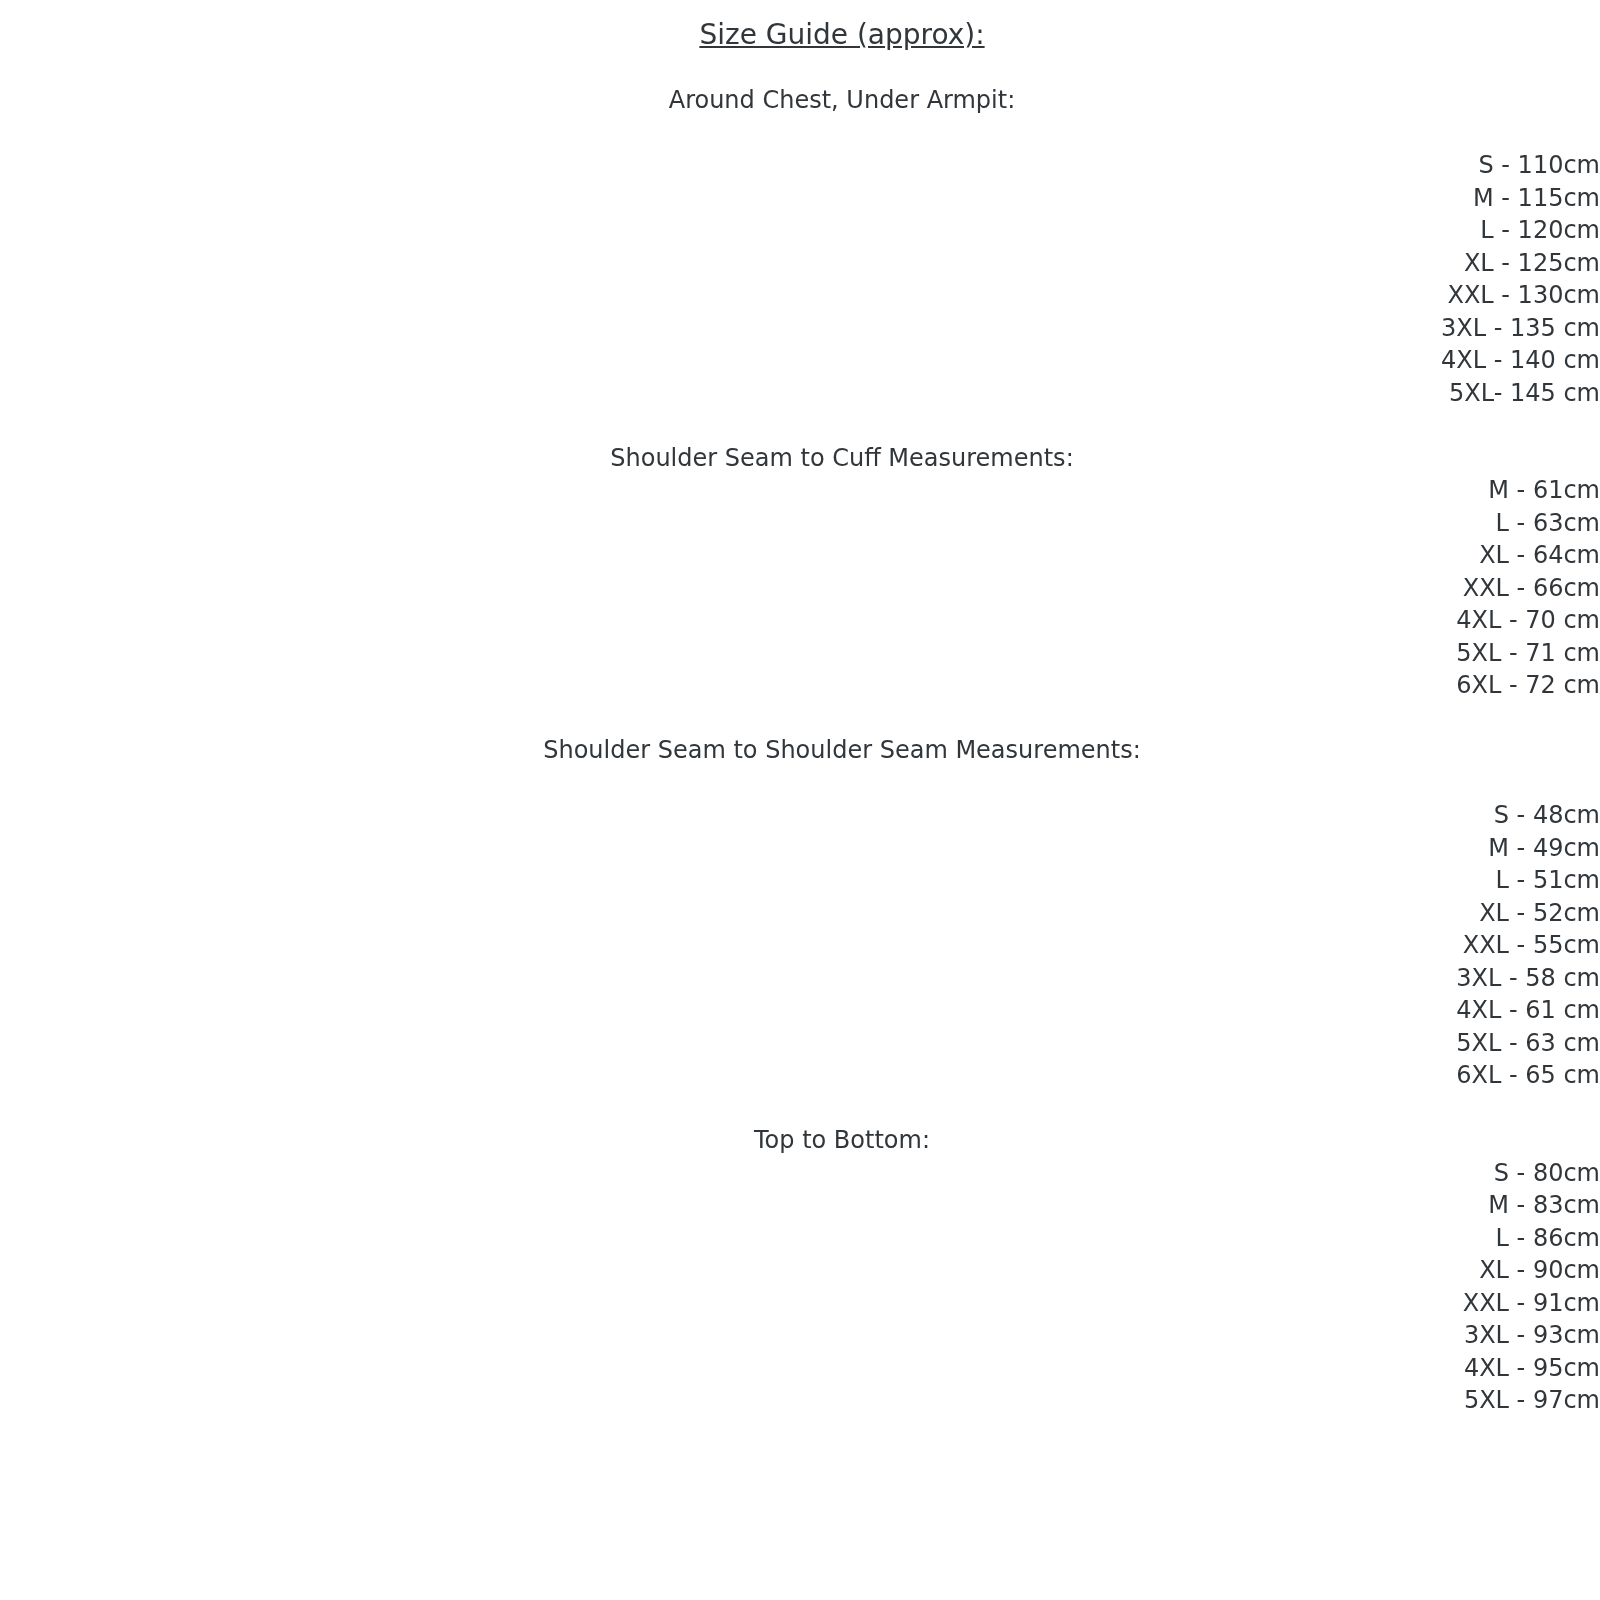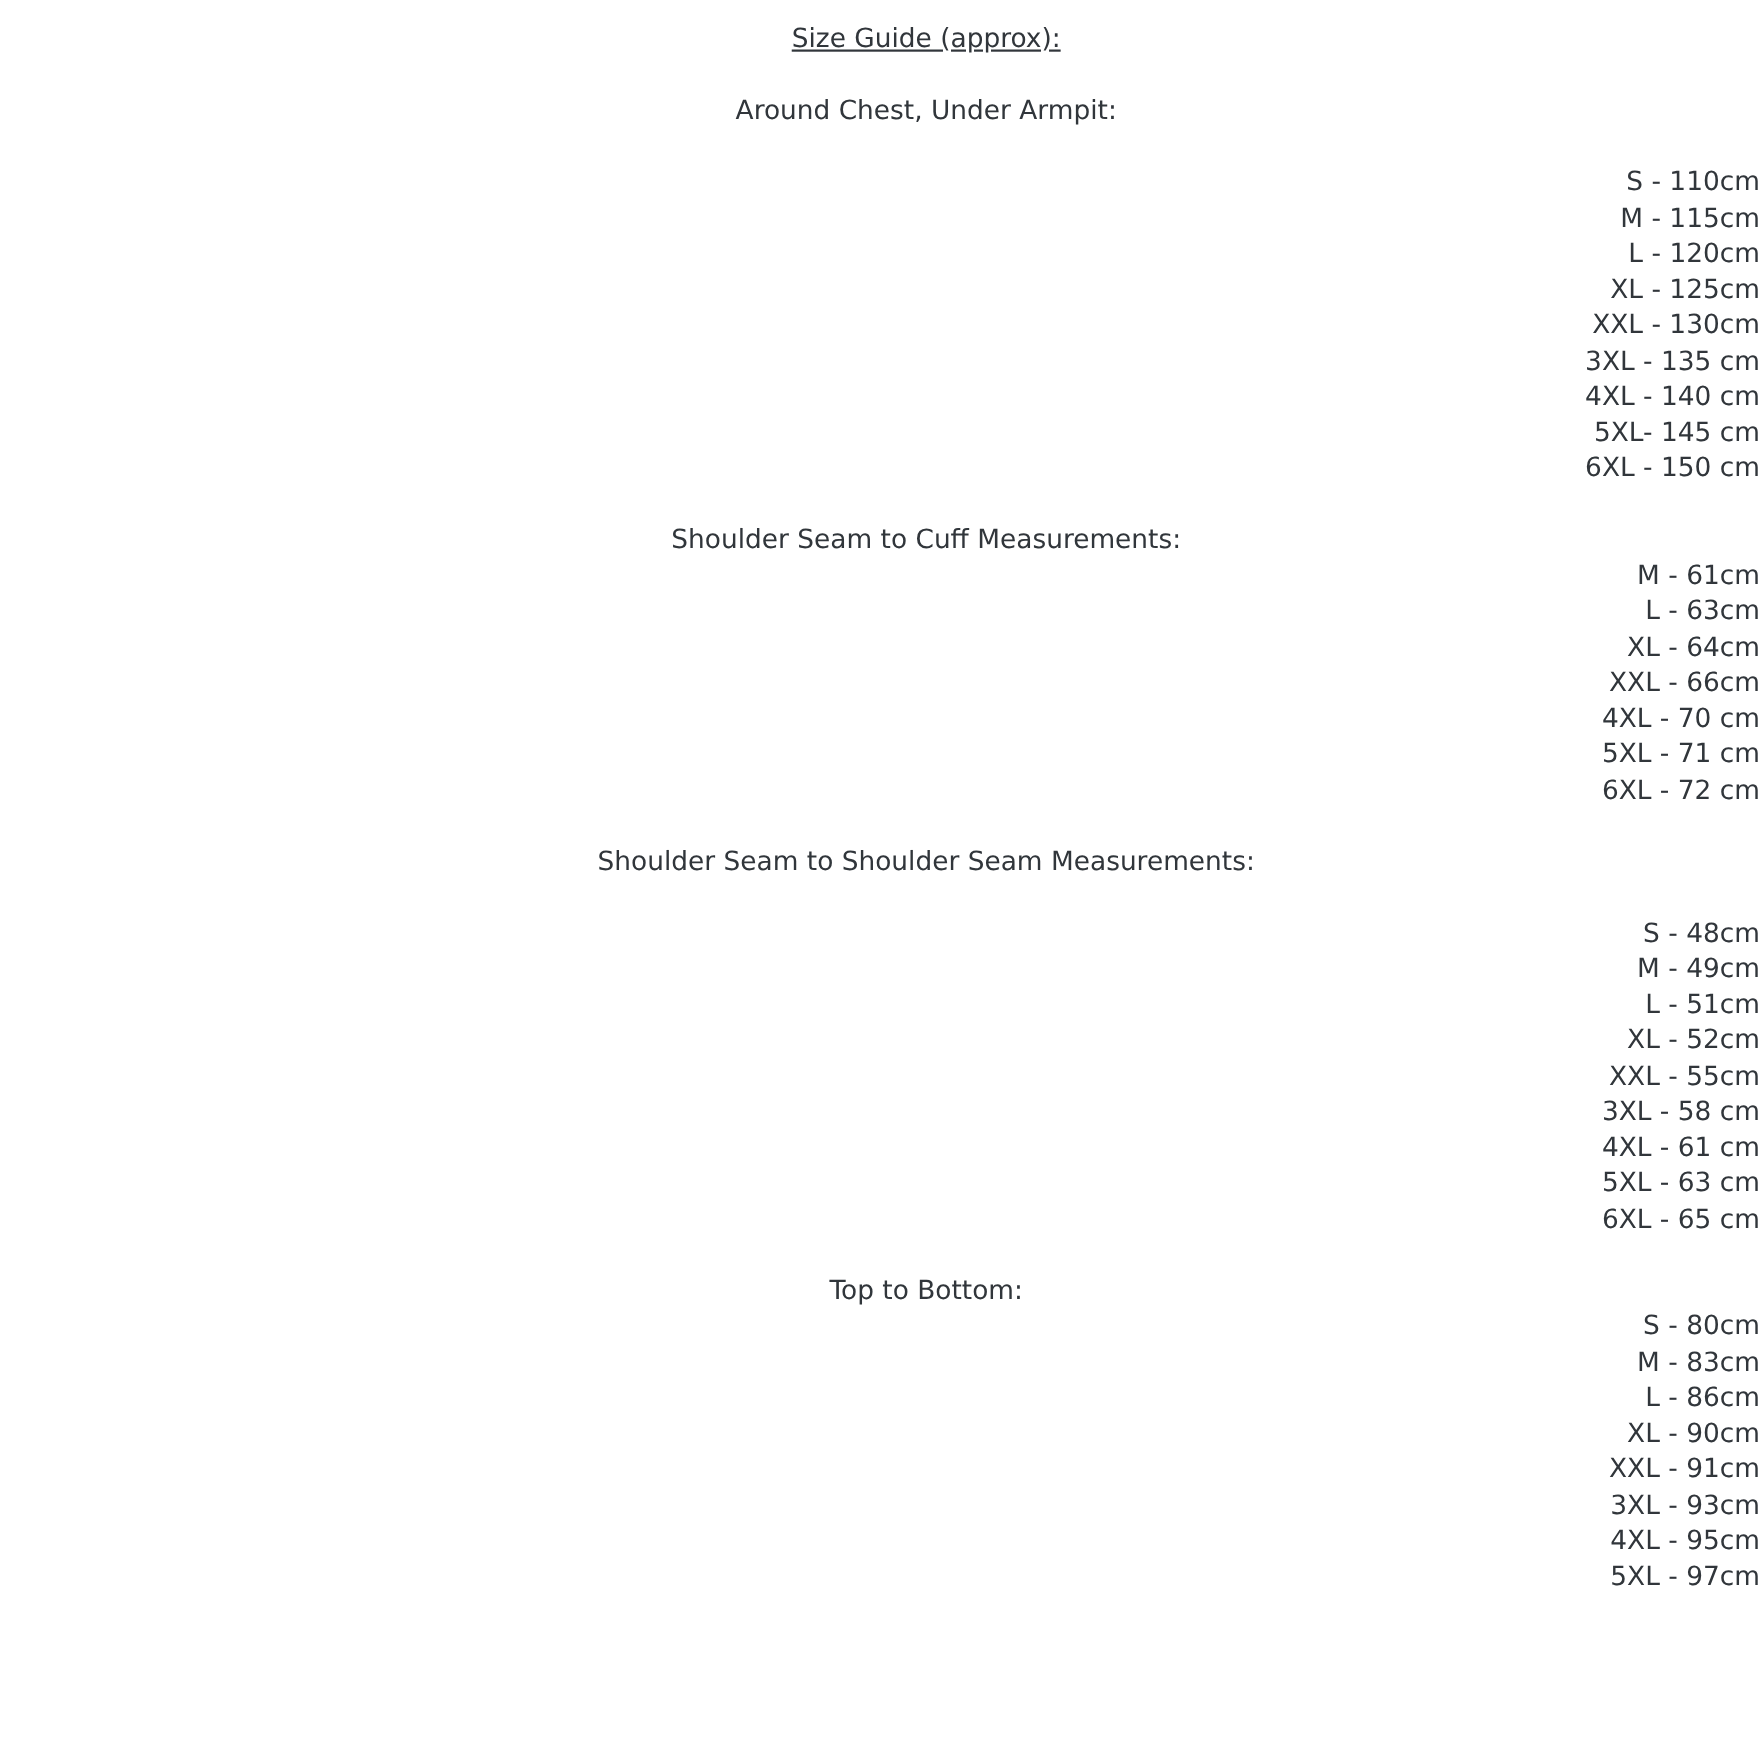--- a/index.html
+++ b/index.html
@@ -13,21 +13,21 @@
     min-height: 1600px;
     padding-top: 19px;
     padding-left: 84px; 
     text-align: center;
     color: #31363b;
     font-family: "DejaVu Sans", "Liberation Sans", sans-serif;
     font-size: 24px;
     line-height: 32.5px;
   }
   .title {
-    font-size: 24px;
+    font-size: 28px;
     font-weight: normal;
     text-decoration: underline;
     margin: 0 0 32.5px 0;
   }
   .heading {
     font-weight: normal;
     margin-top: 14px;
   }
   .blank {
     height: 32.5px;
@@ -50,21 +50,20 @@
         <div class="heading">Around Chest, Under Armpit:</div>
         <div class="blank"></div>
         <div class="row">S - 110cm</div>
         <div class="row">M - 115cm</div>
         <div class="row">L - 120cm</div>
         <div class="row">XL - 125cm</div>
         <div class="row">XXL - 130cm</div>
         <div class="row">3XL - 135 cm</div>
         <div class="row">4XL - 140 cm</div>
         <div class="row">5XL- 145 cm</div>
-        <div class="row">6XL - 150 cm</div>
       </div>
       <div class="section">
         <div class="heading">Shoulder Seam to Cuff Measurements:</div>
         <div class="row">M - 61cm</div>
         <div class="row">L - 63cm</div>
         <div class="row">XL - 64cm</div>
         <div class="row">XXL - 66cm</div>
         <div class="row">4XL - 70 cm</div>
         <div class="row">5XL - 71 cm</div>
         <div class="row">6XL - 72 cm</div>

